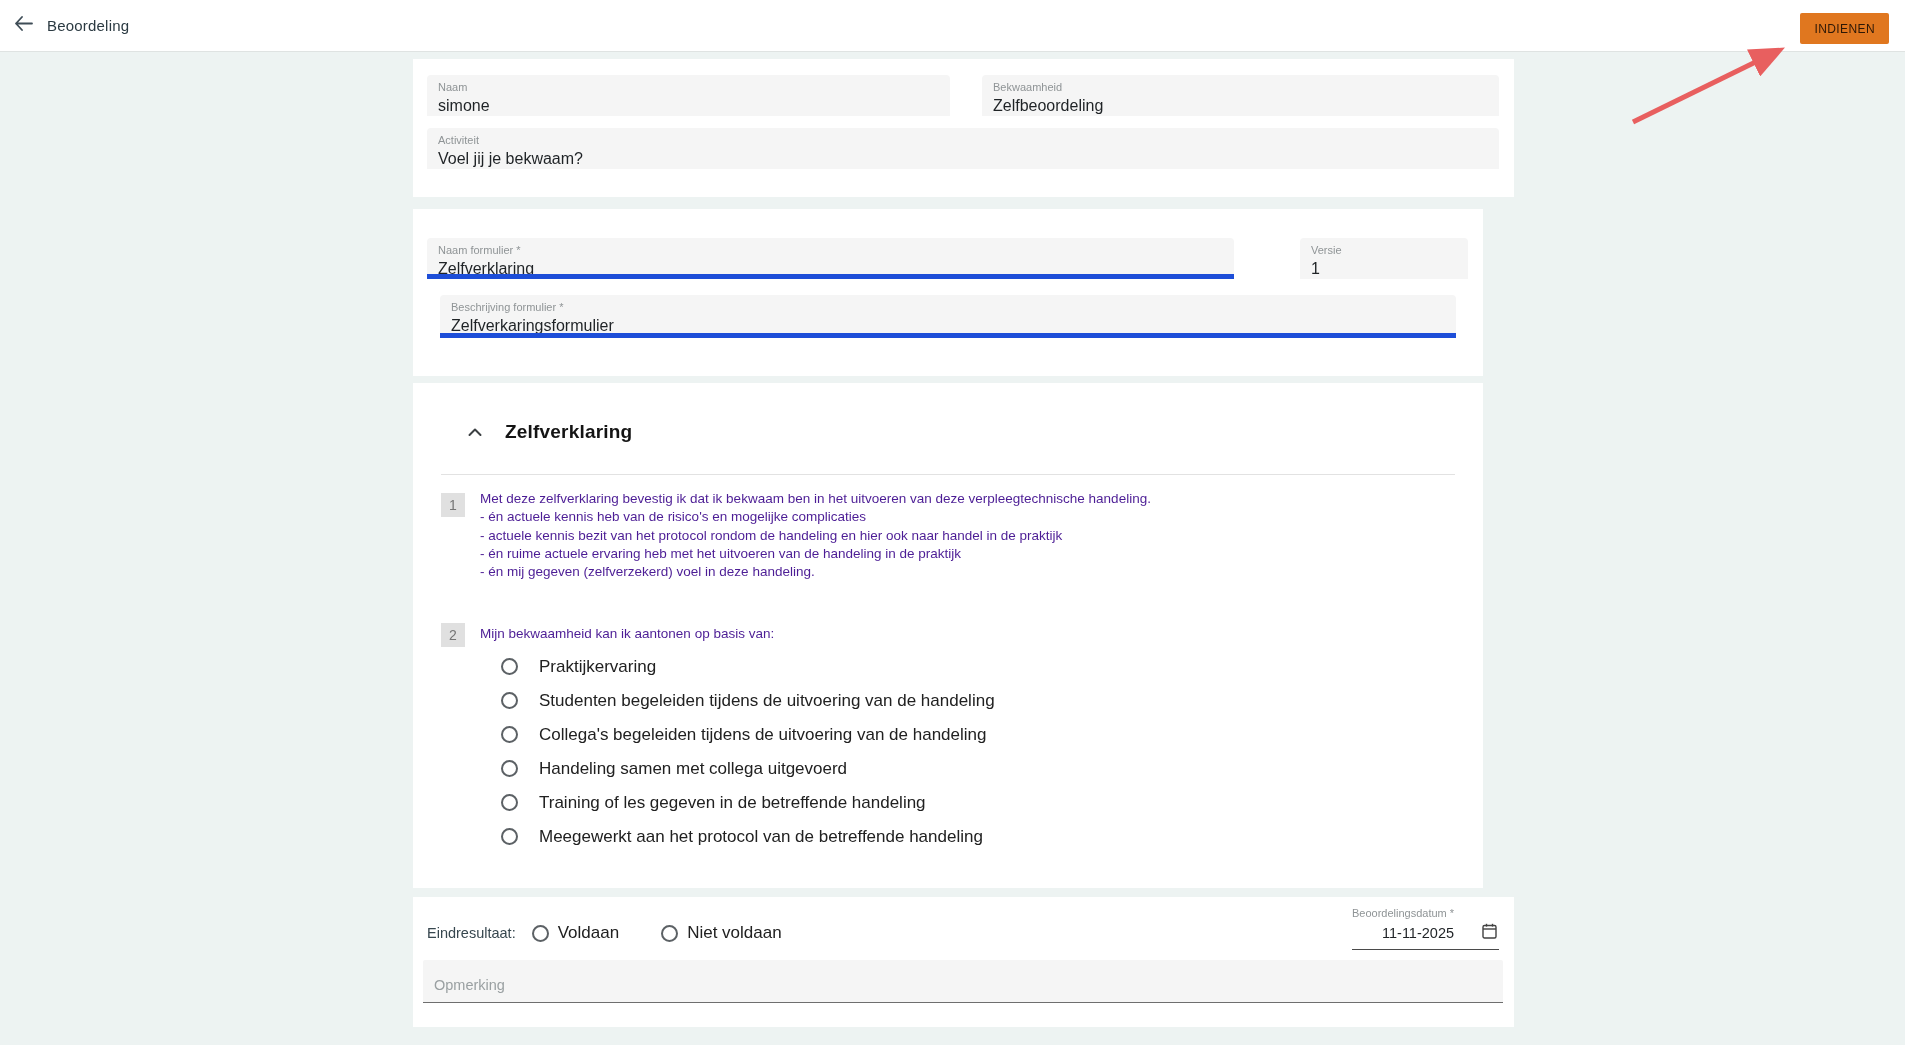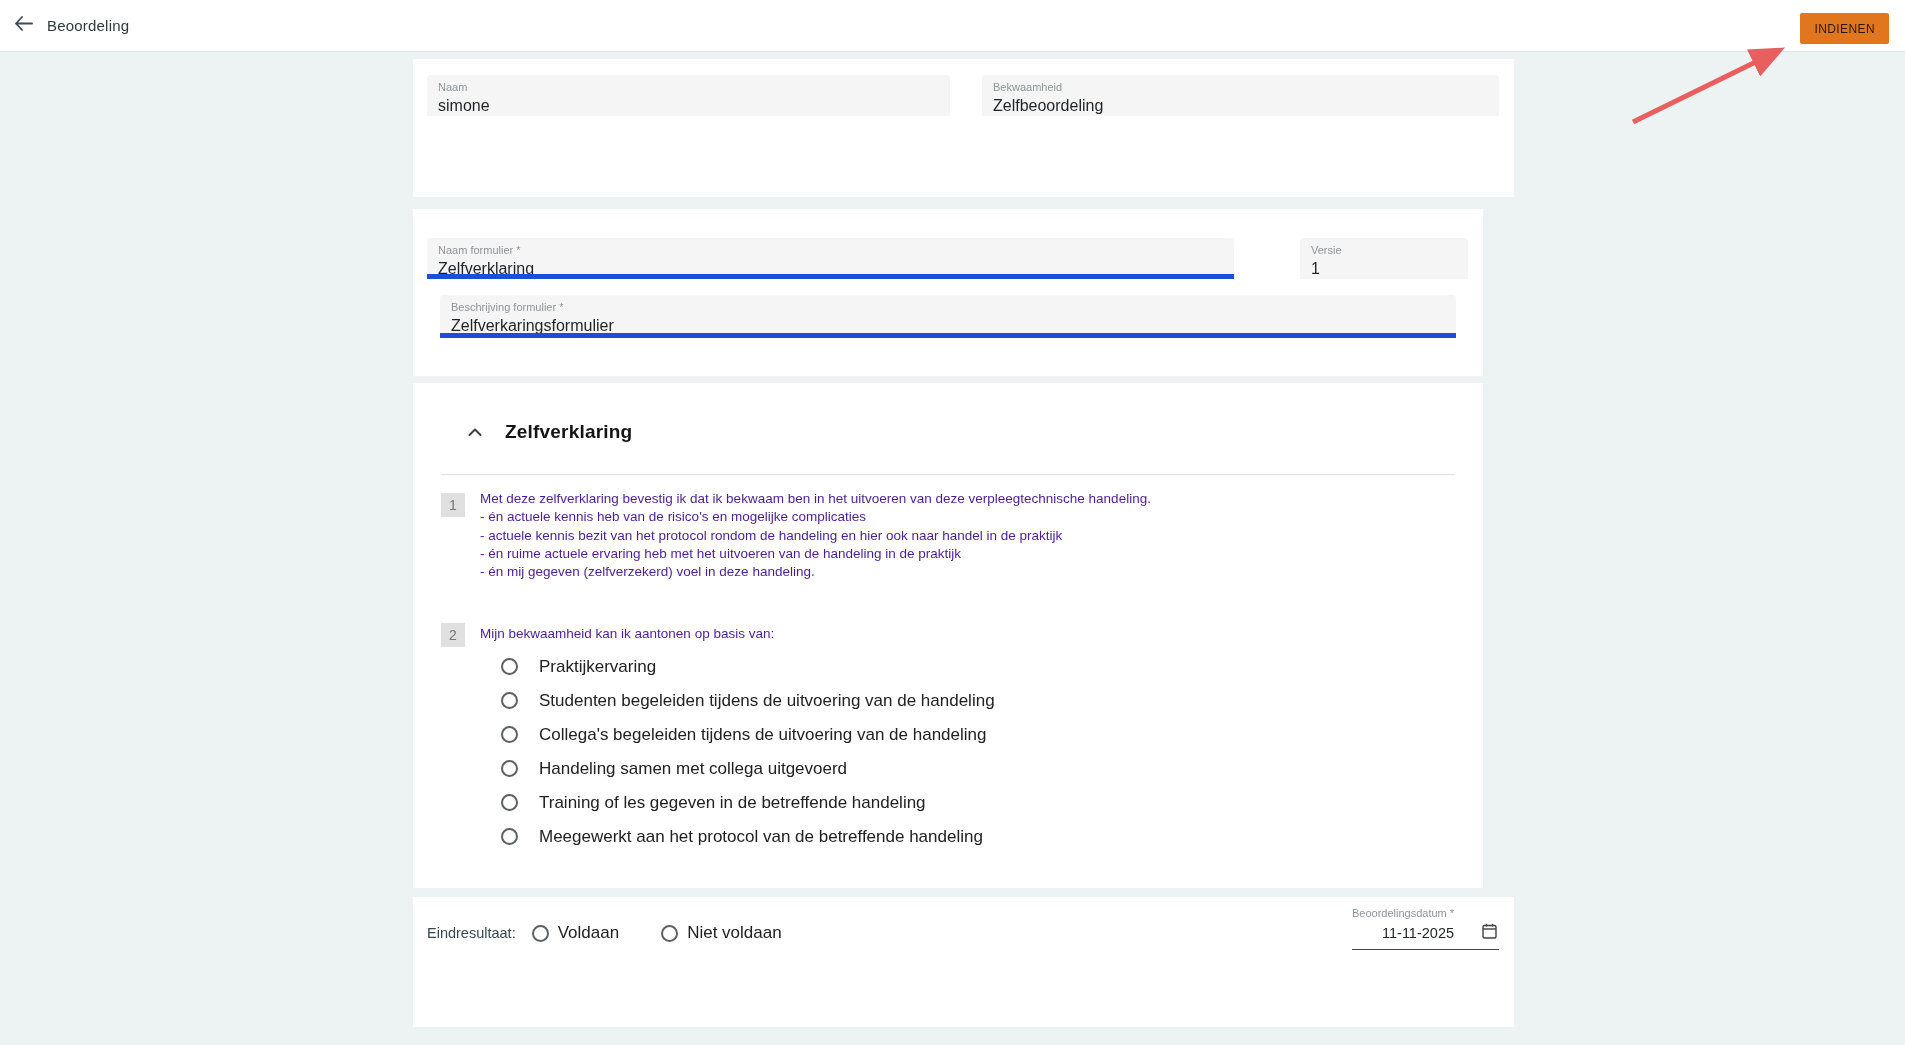--- a/index.html
+++ b/index.html
@@ -103,20 +103,24 @@
 </div>
 
 <div class="card" id="card-info">
   <div class="field" style="left:14px; top:16px; width:523px; height:41px;">
     <div class="flabel">Naam</div>
     <div class="fvalue">simone</div>
   </div>
   <div class="field" style="left:569px; top:16px; width:517px; height:41px;">
     <div class="flabel">Bekwaamheid</div>
     <div class="fvalue">Zelfbeoordeling</div>
+  </div>
+  <div class="field" style="left:14px; top:69px; width:1072px; height:41px;">
+    <div class="flabel">Activiteit</div>
+    <div class="fvalue">Voel jij je bekwaam?</div>
   </div>
 </div>
 
 <div class="card" id="card-meta">
   <div class="field editable" style="left:14px; top:29px; width:807px; height:41px;">
     <div class="flabel">Naam formulier *</div>
     <div class="fvalue">Zelfverklaring</div>
   </div>
   <div class="field" style="left:887px; top:29px; width:168px; height:41px;">
     <div class="flabel">Versie</div>
@@ -200,20 +204,23 @@
         <svg width="15" height="16" viewBox="0 0 15 16">
           <rect x="1" y="2.5" width="13" height="12.5" rx="1.5" fill="none" stroke="#424242" stroke-width="1.4"></rect>
           <line x1="1" y1="6" x2="14" y2="6" stroke="#424242" stroke-width="1.4"></line>
           <line x1="4.5" y1="0.8" x2="4.5" y2="3.6" stroke="#424242" stroke-width="1.4"></line>
           <line x1="10.5" y1="0.8" x2="10.5" y2="3.6" stroke="#424242" stroke-width="1.4"></line>
         </svg>
       </span>
     </div>
   </div>
 
+  <div class="comment-field">
+    <input class="comment-input" placeholder="Opmerking" style="">
+  </div>
 </div>
 
 <svg class="arrow-overlay" viewBox="0 0 220 110">
   <defs>
     <marker id="arrowhead" markerWidth="7" markerHeight="6" refX="5" refY="3" orient="auto">
       <polygon points="0 0, 7 3, 0 6" fill="#e85f5f"></polygon>
     </marker>
   </defs>
   <line x1="33" y1="92" x2="176" y2="22" stroke="#e85f5f" stroke-width="5" marker-end="url(#arrowhead)"></line>
 </svg>

